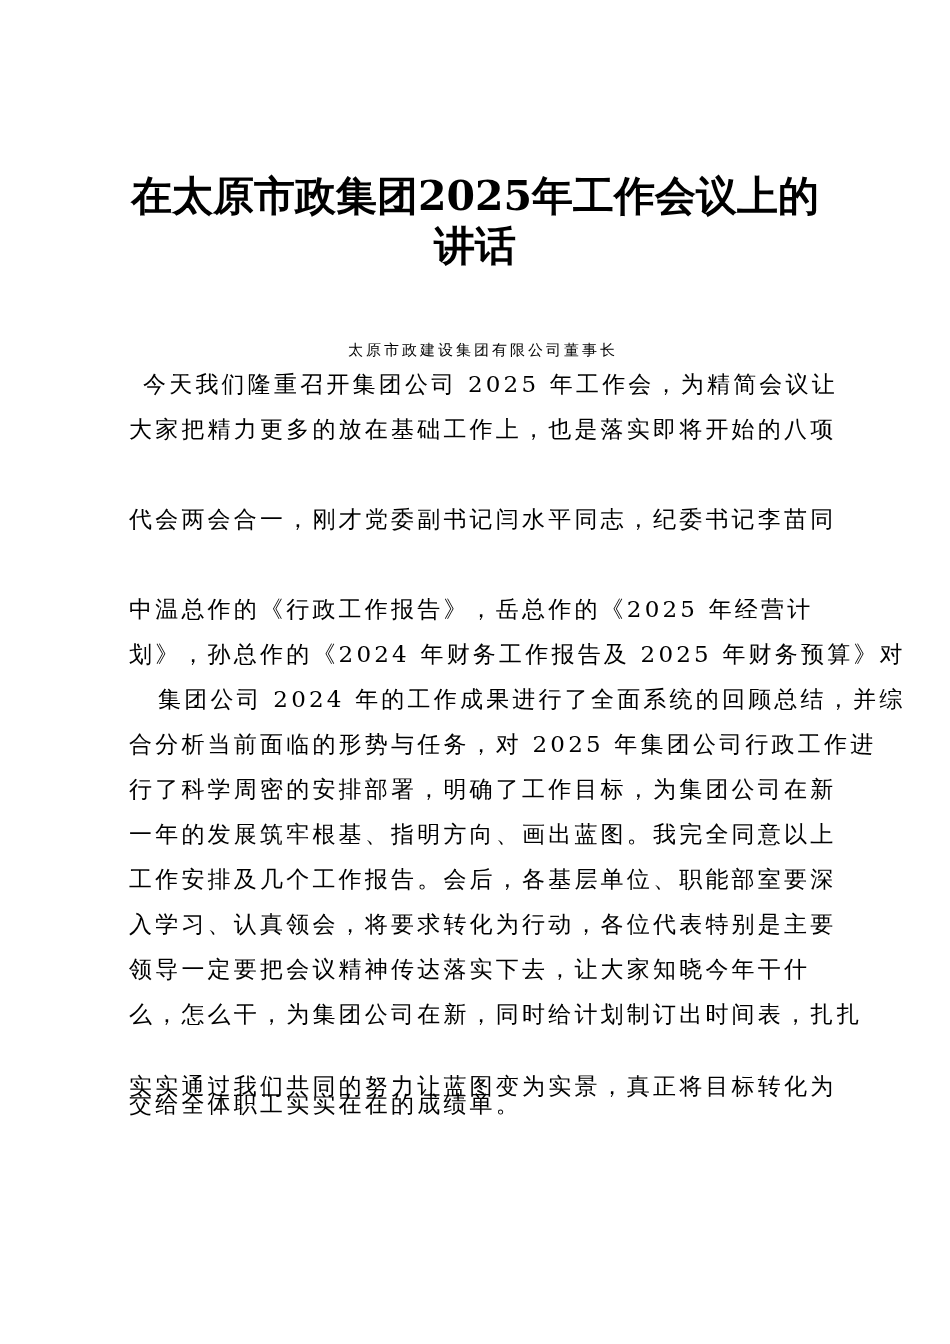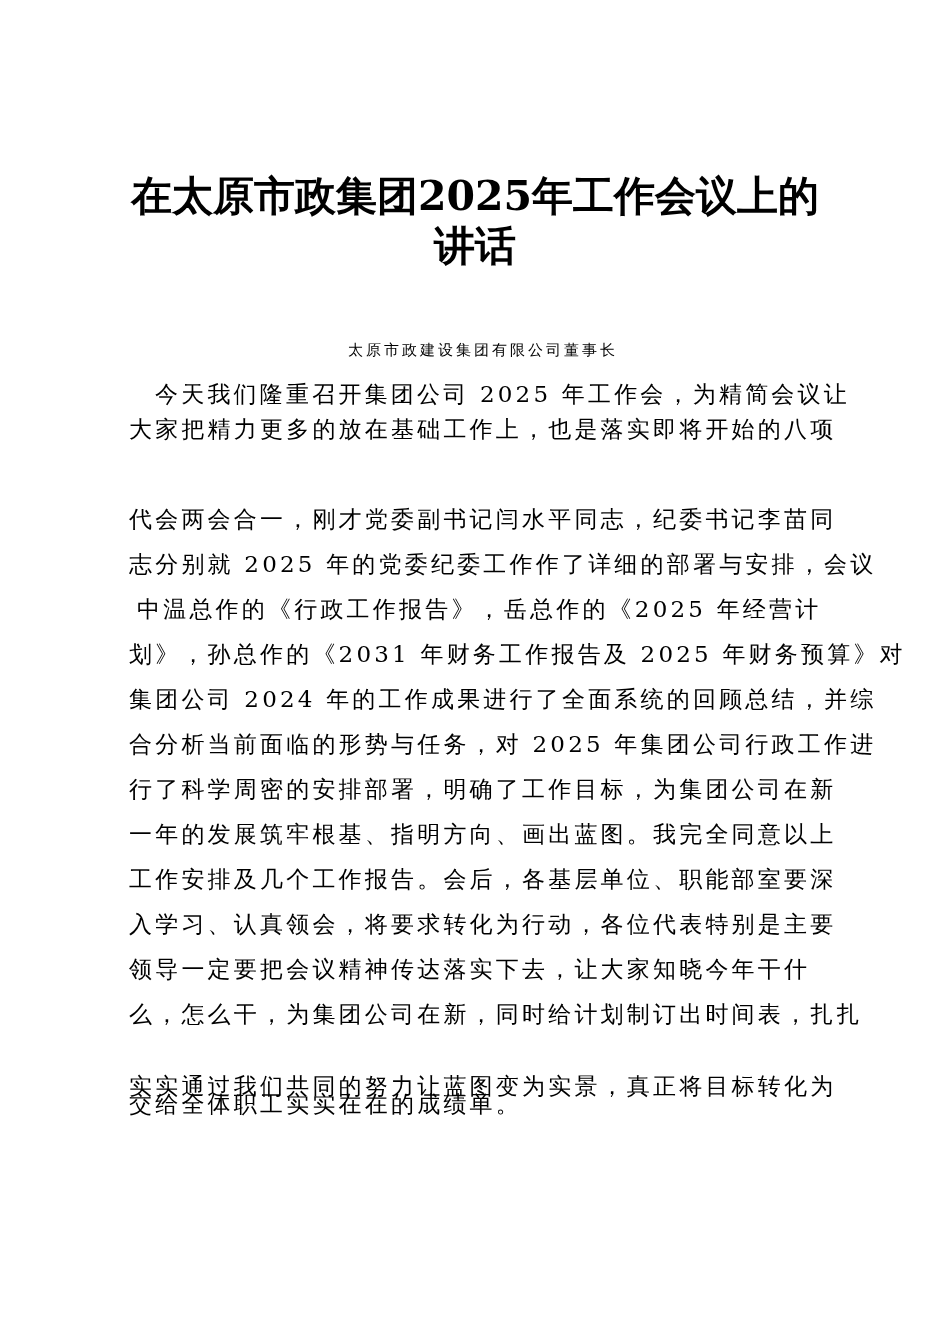--- a/index.html
+++ b/index.html
@@ -50,38 +50,37 @@
     }
     .body-line {
       position: absolute;
       left: 129px;
       width: 700px;
       font-size: 23px;
       line-height: 34px;
       letter-spacing: 3.2px;
       white-space: nowrap;
     }
-    .body-line.indent { left: 155px; margin-top: 10px; }
+    .body-line.indent { left: 143px; }
   </style>
 </head>
 <body>
 
 <div class="page">
   <div class="title l1">在太原市政集团2025年工作会议上的</div>
   <div class="title l2">讲话</div>
 
   <div class="subtitle">太原市政建设集团有限公司董事长</div>
 
   <div class="body-line indent" style="top:367px;">今天我们隆重召开集团公司 2025 年工作会，为精简会议让</div>
   <div class="body-line" style="top:412px;">大家把精力更多的放在基础工作上，也是落实即将开始的八项</div>
   <div class="body-line" style="top:502px;">代会两会合一，刚才党委副书记闫水平同志，纪委书记李苗同</div>
-  <div class="body-line" style="top:547px;">志分别就 2025 年的党委纪委工作作了详细的部署与安排，会议</div>
-  <div class="body-line" style="top:592px;margin-left:8px;">中温总作的《行政工作报告》，岳总作的《2025 年经营计</div>
-  <div class="body-line" style="top:637px;">划》，孙总作的《2031 年财务工作报告及 2025 年财务预算》对</div>
-  <div class="body-line" style="top:682px;">集团公司 2024 年的工作成果进行了全面系统的回顾总结，并综</div>
+  <div class="body-line" style="top:592px;">中温总作的《行政工作报告》，岳总作的《2025 年经营计</div>
+  <div class="body-line" style="top:637px;">划》，孙总作的《2024 年财务工作报告及 2025 年财务预算》对</div>
+  <div class="body-line" style="top:682px;margin-left:29px;">集团公司 2024 年的工作成果进行了全面系统的回顾总结，并综</div>
   <div class="body-line" style="top:727px;">合分析当前面临的形势与任务，对 2025 年集团公司行政工作进</div>
   <div class="body-line" style="top:772px;">行了科学周密的安排部署，明确了工作目标，为集团公司在新</div>
   <div class="body-line" style="top:817px;">一年的发展筑牢根基、指明方向、画出蓝图。我完全同意以上</div>
   <div class="body-line" style="top:862px;">工作安排及几个工作报告。会后，各基层单位、职能部室要深</div>
   <div class="body-line" style="top:907px;">入学习、认真领会，将要求转化为行动，各位代表特别是主要</div>
   <div class="body-line" style="top:952px;">领导一定要把会议精神传达落实下去，让大家知晓今年干什</div>
   <div class="body-line" style="top:997px;">么，怎么干，为集团公司在新，同时给计划制订出时间表，扎扎</div>
   <div class="body-line" style="top:1042px;margin-top:27px;">实实通过我们共同的努力让蓝图变为实景，真正将目标转化为</div>
   <div class="body-line" style="top:1087px;">交给全体职工实实在在的成绩单。</div>
 </div>

